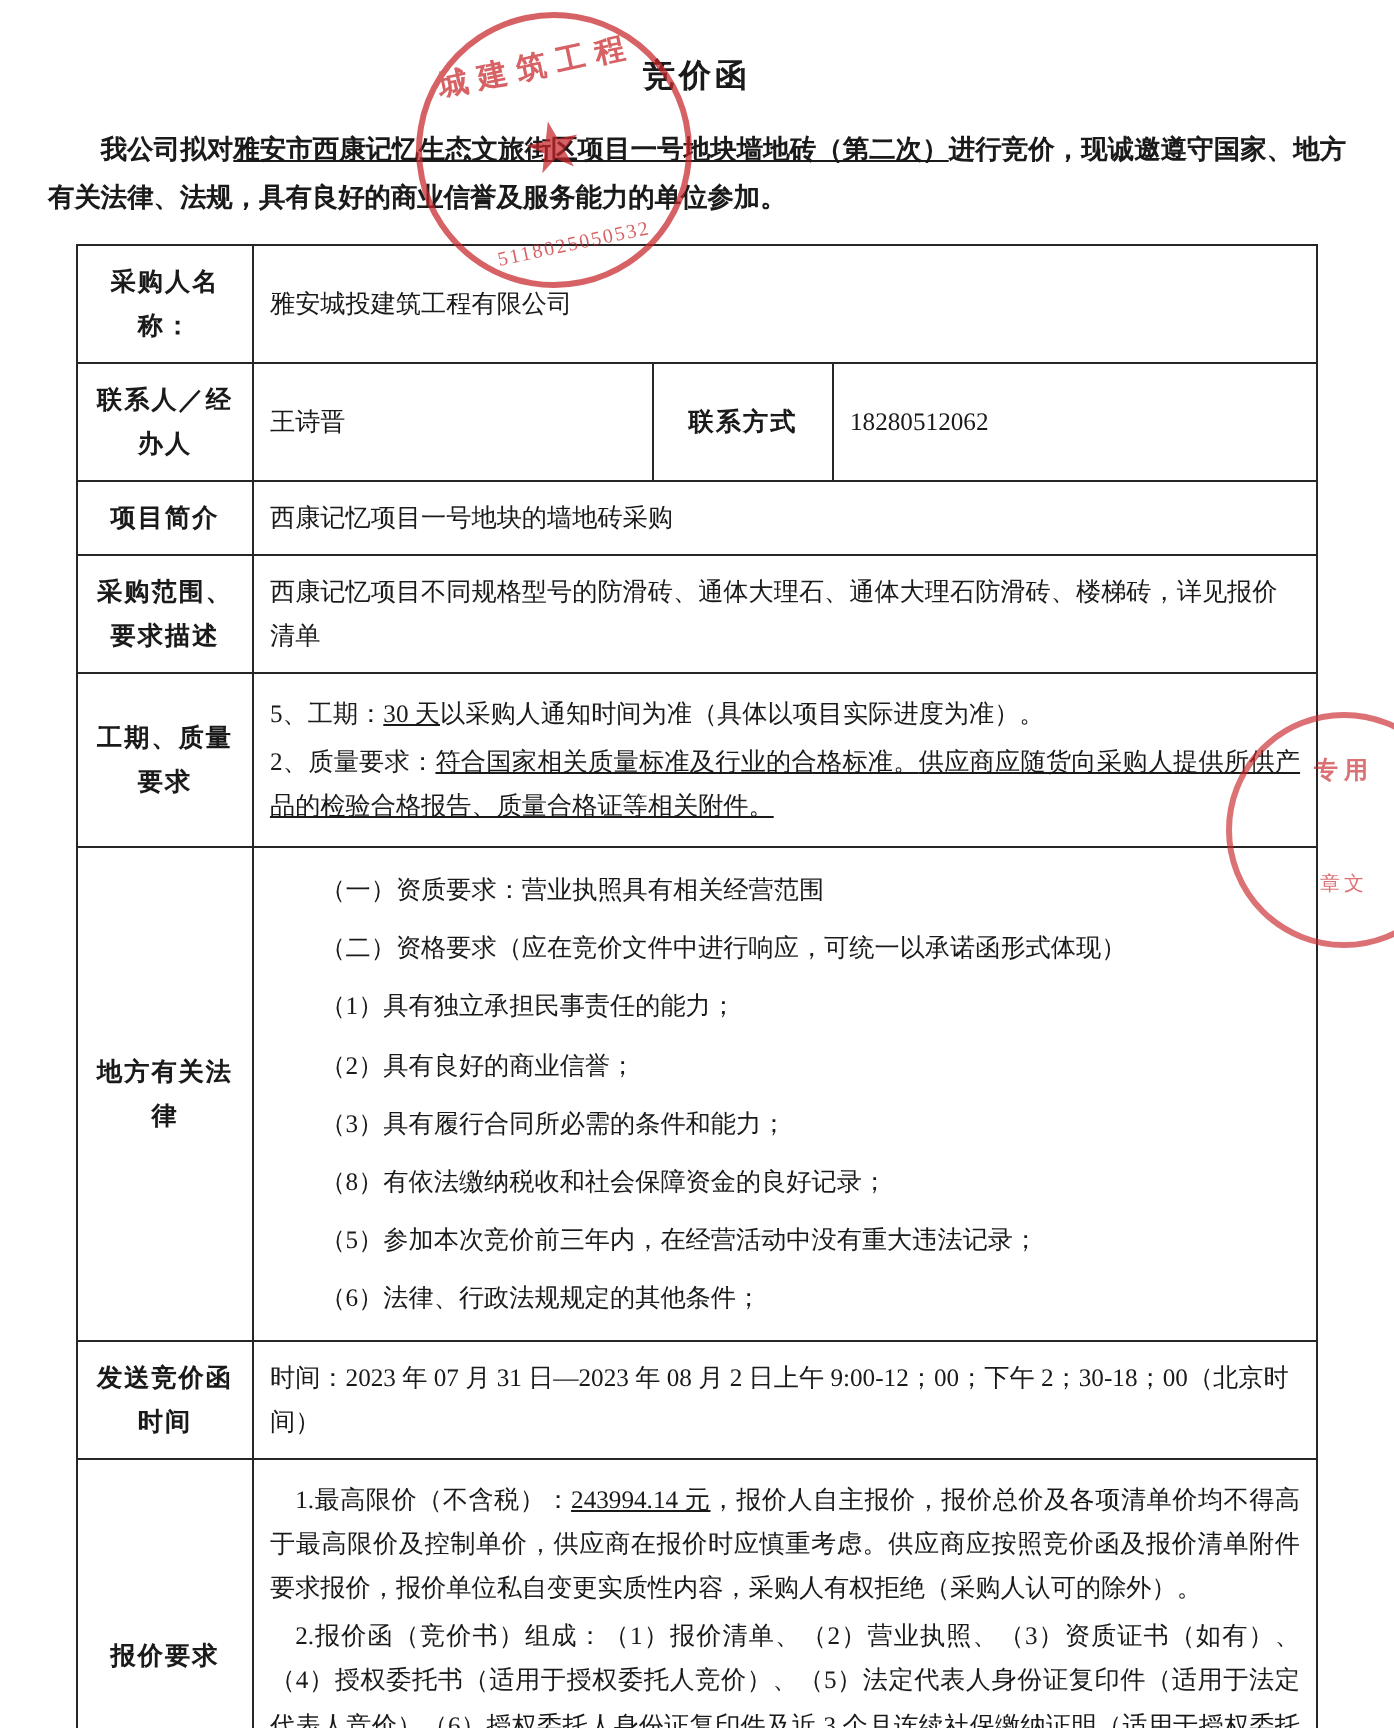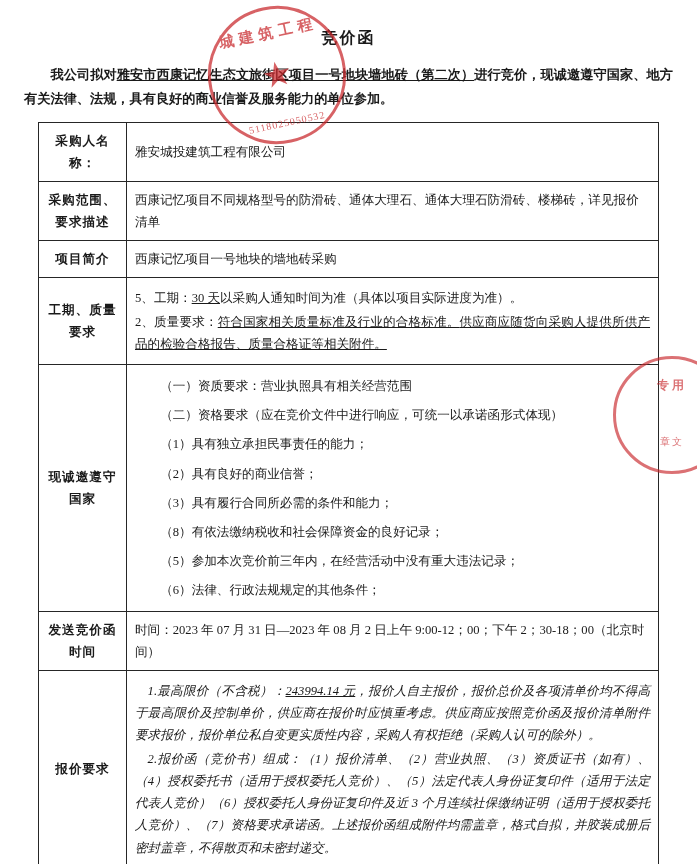--- a/index.html
+++ b/index.html
@@ -80,21 +80,21 @@
     font-family: Liberation Serif, serif;
   }
   .qitem:first-child { margin-top: 4px; }
   .qitem:last-child { margin-bottom: 4px; }
 
   .req-line {
     margin: 2px 0;
     text-align: justify;
   }
   .u { text-decoration: underline; }
-  .indent1 { text-indent: 1em; font-style: italic; }
+  .indent1 { text-indent: 1em; }
 
   
   .seal {
     position: absolute;
     border-radius: 50%;
     pointer-events: none;
   }
   #seal-main {
     left: 208px;
     top: 6px;
@@ -184,40 +184,46 @@
       <col style="width:200px">
       <col style="width:90px">
       <col style="width:242px">
     </colgroup>
     <tbody>
       <tr>
         <td class="label">采购人名称：</td>
         <td class="val" colspan="3">雅安城投建筑工程有限公司</td>
       </tr>
       <tr>
+        <td class="label">联系人／经办人</td>
+        <td class="val">王诗晋</td>
+        <td class="label">联系方式</td>
+        <td class="val">18280512062</td>
+      </tr>
+      <tr>
+        <td class="label">项目简介</td>
+        <td class="val" colspan="3">西康记忆项目一号地块的墙地砖采购</td>
+      </tr>
+      <tr>
         <td class="label">采购范围、要求描述</td>
         <td class="val" colspan="3">西康记忆项目不同规格型号的防滑砖、通体大理石、通体大理石防滑砖、楼梯砖，详见报价清单</td>
-      </tr>
-      <tr>
-        <td class="label">项目简介</td>
-        <td class="val" colspan="3">西康记忆项目一号地块的墙地砖采购</td>
       </tr>
       <tr>
         <td class="label">工期、质量要求</td>
         <td class="val" colspan="3">
           <div class="req-line">
             <span>5、工期：</span><span class="u">30 天</span><span>以采购人通知时间为准（具体以项目实际进度为准）。</span>
           </div>
           <div class="req-line">
             <span>2、质量要求：</span><span class="u">符合国家相关质量标准及行业的合格标准。</span><span class="u">供应商应随货向采购人提供所供产品的检验合格报告、质量合格证等相关附件。</span>
           </div>
         </td>
       </tr>
       <tr>
-        <td class="label lt">现诚邀遵守国家</td>
+        <td class="label lt">地方有关法律</td>
         <td class="val" colspan="3">
           <div class="qitem">（一）资质要求：营业执照具有相关经营范围</div>
           <div class="qitem">（二）资格要求（应在竞价文件中进行响应，可统一以承诺函形式体现）</div>
           <div class="qitem">（1）具有独立承担民事责任的能力；</div>
           <div class="qitem">（2）具有良好的商业信誉；</div>
           <div class="qitem">（3）具有履行合同所必需的条件和能力；</div>
           <div class="qitem">（8）有依法缴纳税收和社会保障资金的良好记录；</div>
           <div class="qitem">（5）参加本次竞价前三年内，在经营活动中没有重大违法记录；</div>
           <div class="qitem">（6）法律、行政法规规定的其他条件；</div>
         </td>

